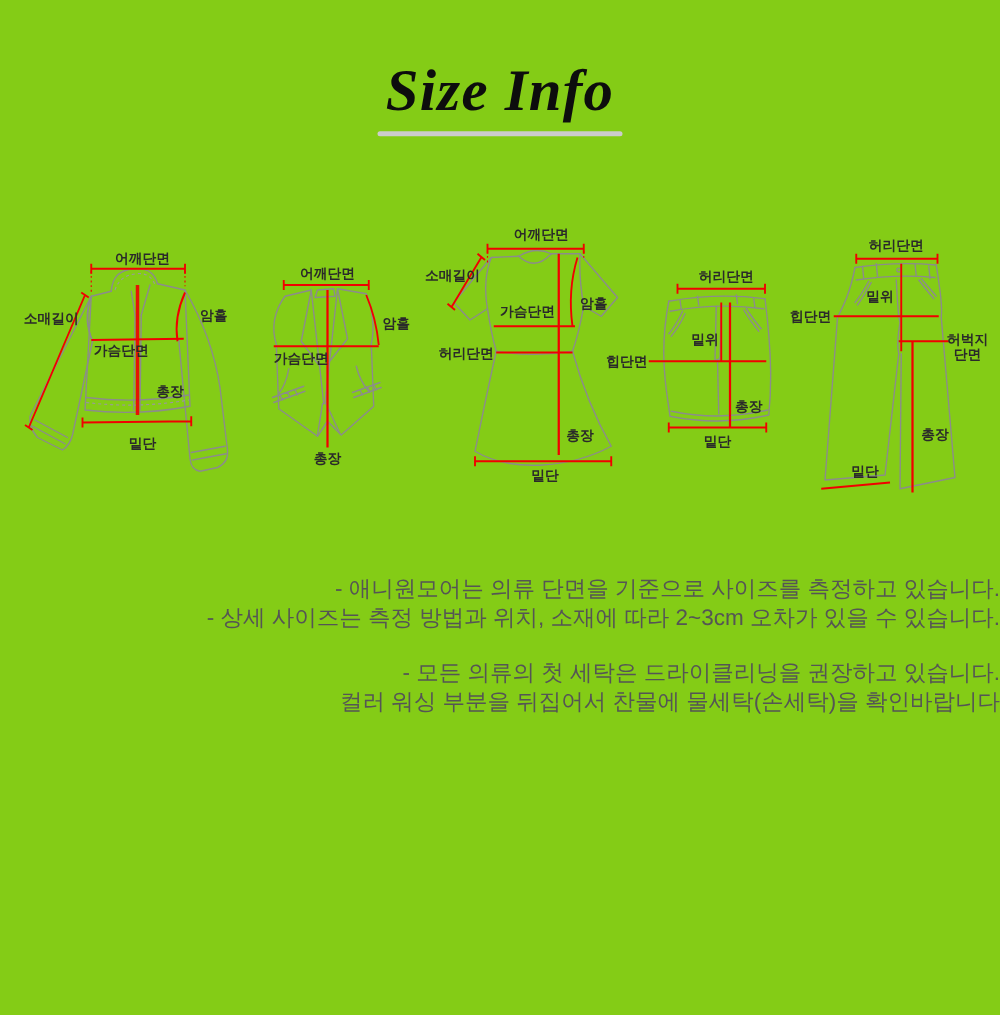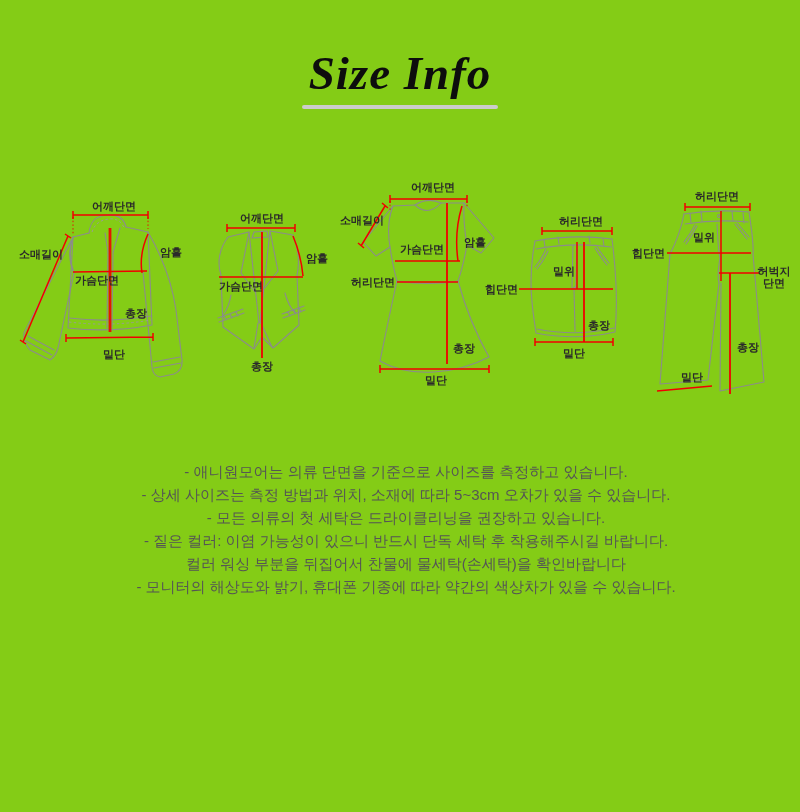--- a/index.html
+++ b/index.html
@@ -23,24 +23,24 @@
   #svg-pants  { left:640px; top:180px; }
 
   .ol   { stroke:#8c8c8c; fill:none; stroke-width:1.1; stroke-linecap:round; stroke-linejoin:round; }
   .dash { stroke:#9a9a9a; fill:none; stroke-width:0.9; stroke-dasharray:2.4 2.4; }
   .red  { stroke:#f10000; fill:none; stroke-width:1.5; stroke-linecap:butt; }
   .redthick { stroke:#f10000; fill:none; stroke-width:2.8; opacity:0.9; }
   .redmid   { stroke:#f10000; fill:none; stroke-width:1.8; }
   .reddot   { stroke:#f10000; fill:none; stroke-width:0.9; stroke-dasharray:1.5 2.2; }
   .lbl  { font-size:11px; font-weight:bold; fill:#2a2a2a; font-family:"Liberation Sans", sans-serif; }
 
-  .notes { position:absolute; top:460px; left:12px; right:0; text-align:center;
-           color:#555555; font-size:15px; line-height:23px; }
+  .notes { position:absolute; top:460px; left:12px; right:0; text-align:right;
+           color:#555555; font-size:18px; line-height:23px; }
   .notes p { margin:0; }
-  .note-group + .note-group { }
+  .note-group + .note-group { margin-top:21px; }
 </style>
 </head>
 <body>
 
 <div class="page">
 
   <div class="title-wrap">
     <h1 class="title">Size Info</h1>
     <div class="title-underline"></div>
   </div>
@@ -202,25 +202,23 @@
       <text class="lbl" x="134" y="95" text-anchor="middle">허벅지</text>
       <text class="lbl" x="134" y="107" text-anchor="middle">단면</text>
       <text class="lbl" x="97" y="171">총장</text>
       <text class="lbl" x="52" y="201" text-anchor="middle">밑단</text>
     </g>
   </svg>
 
   <div class="notes">
     <div class="note-group">
       <p>- 애니원모어는 의류 단면을 기준으로 사이즈를 측정하고 있습니다.</p>
-      <p>- 상세 사이즈는 측정 방법과 위치, 소재에 따라 5~3cm 오차가 있을 수 있습니다.</p>
+      <p>- 상세 사이즈는 측정 방법과 위치, 소재에 따라 2~3cm 오차가 있을 수 있습니다.</p>
     </div>
     <div class="note-group">
       <p>- 모든 의류의 첫 세탁은 드라이클리닝을 권장하고 있습니다.</p>
-      <p>- 짙은 컬러: 이염 가능성이 있으니 반드시 단독 세탁 후 착용해주시길 바랍니다.</p>
       <p>컬러 워싱 부분을 뒤집어서 찬물에 물세탁(손세탁)을 확인바랍니다</p>
     </div>
     <div class="note-group">
-      <p>- 모니터의 해상도와 밝기, 휴대폰 기종에 따라 약간의 색상차가 있을 수 있습니다.</p>
     </div>
   </div>
 
 </div>
 
 </body></html>

